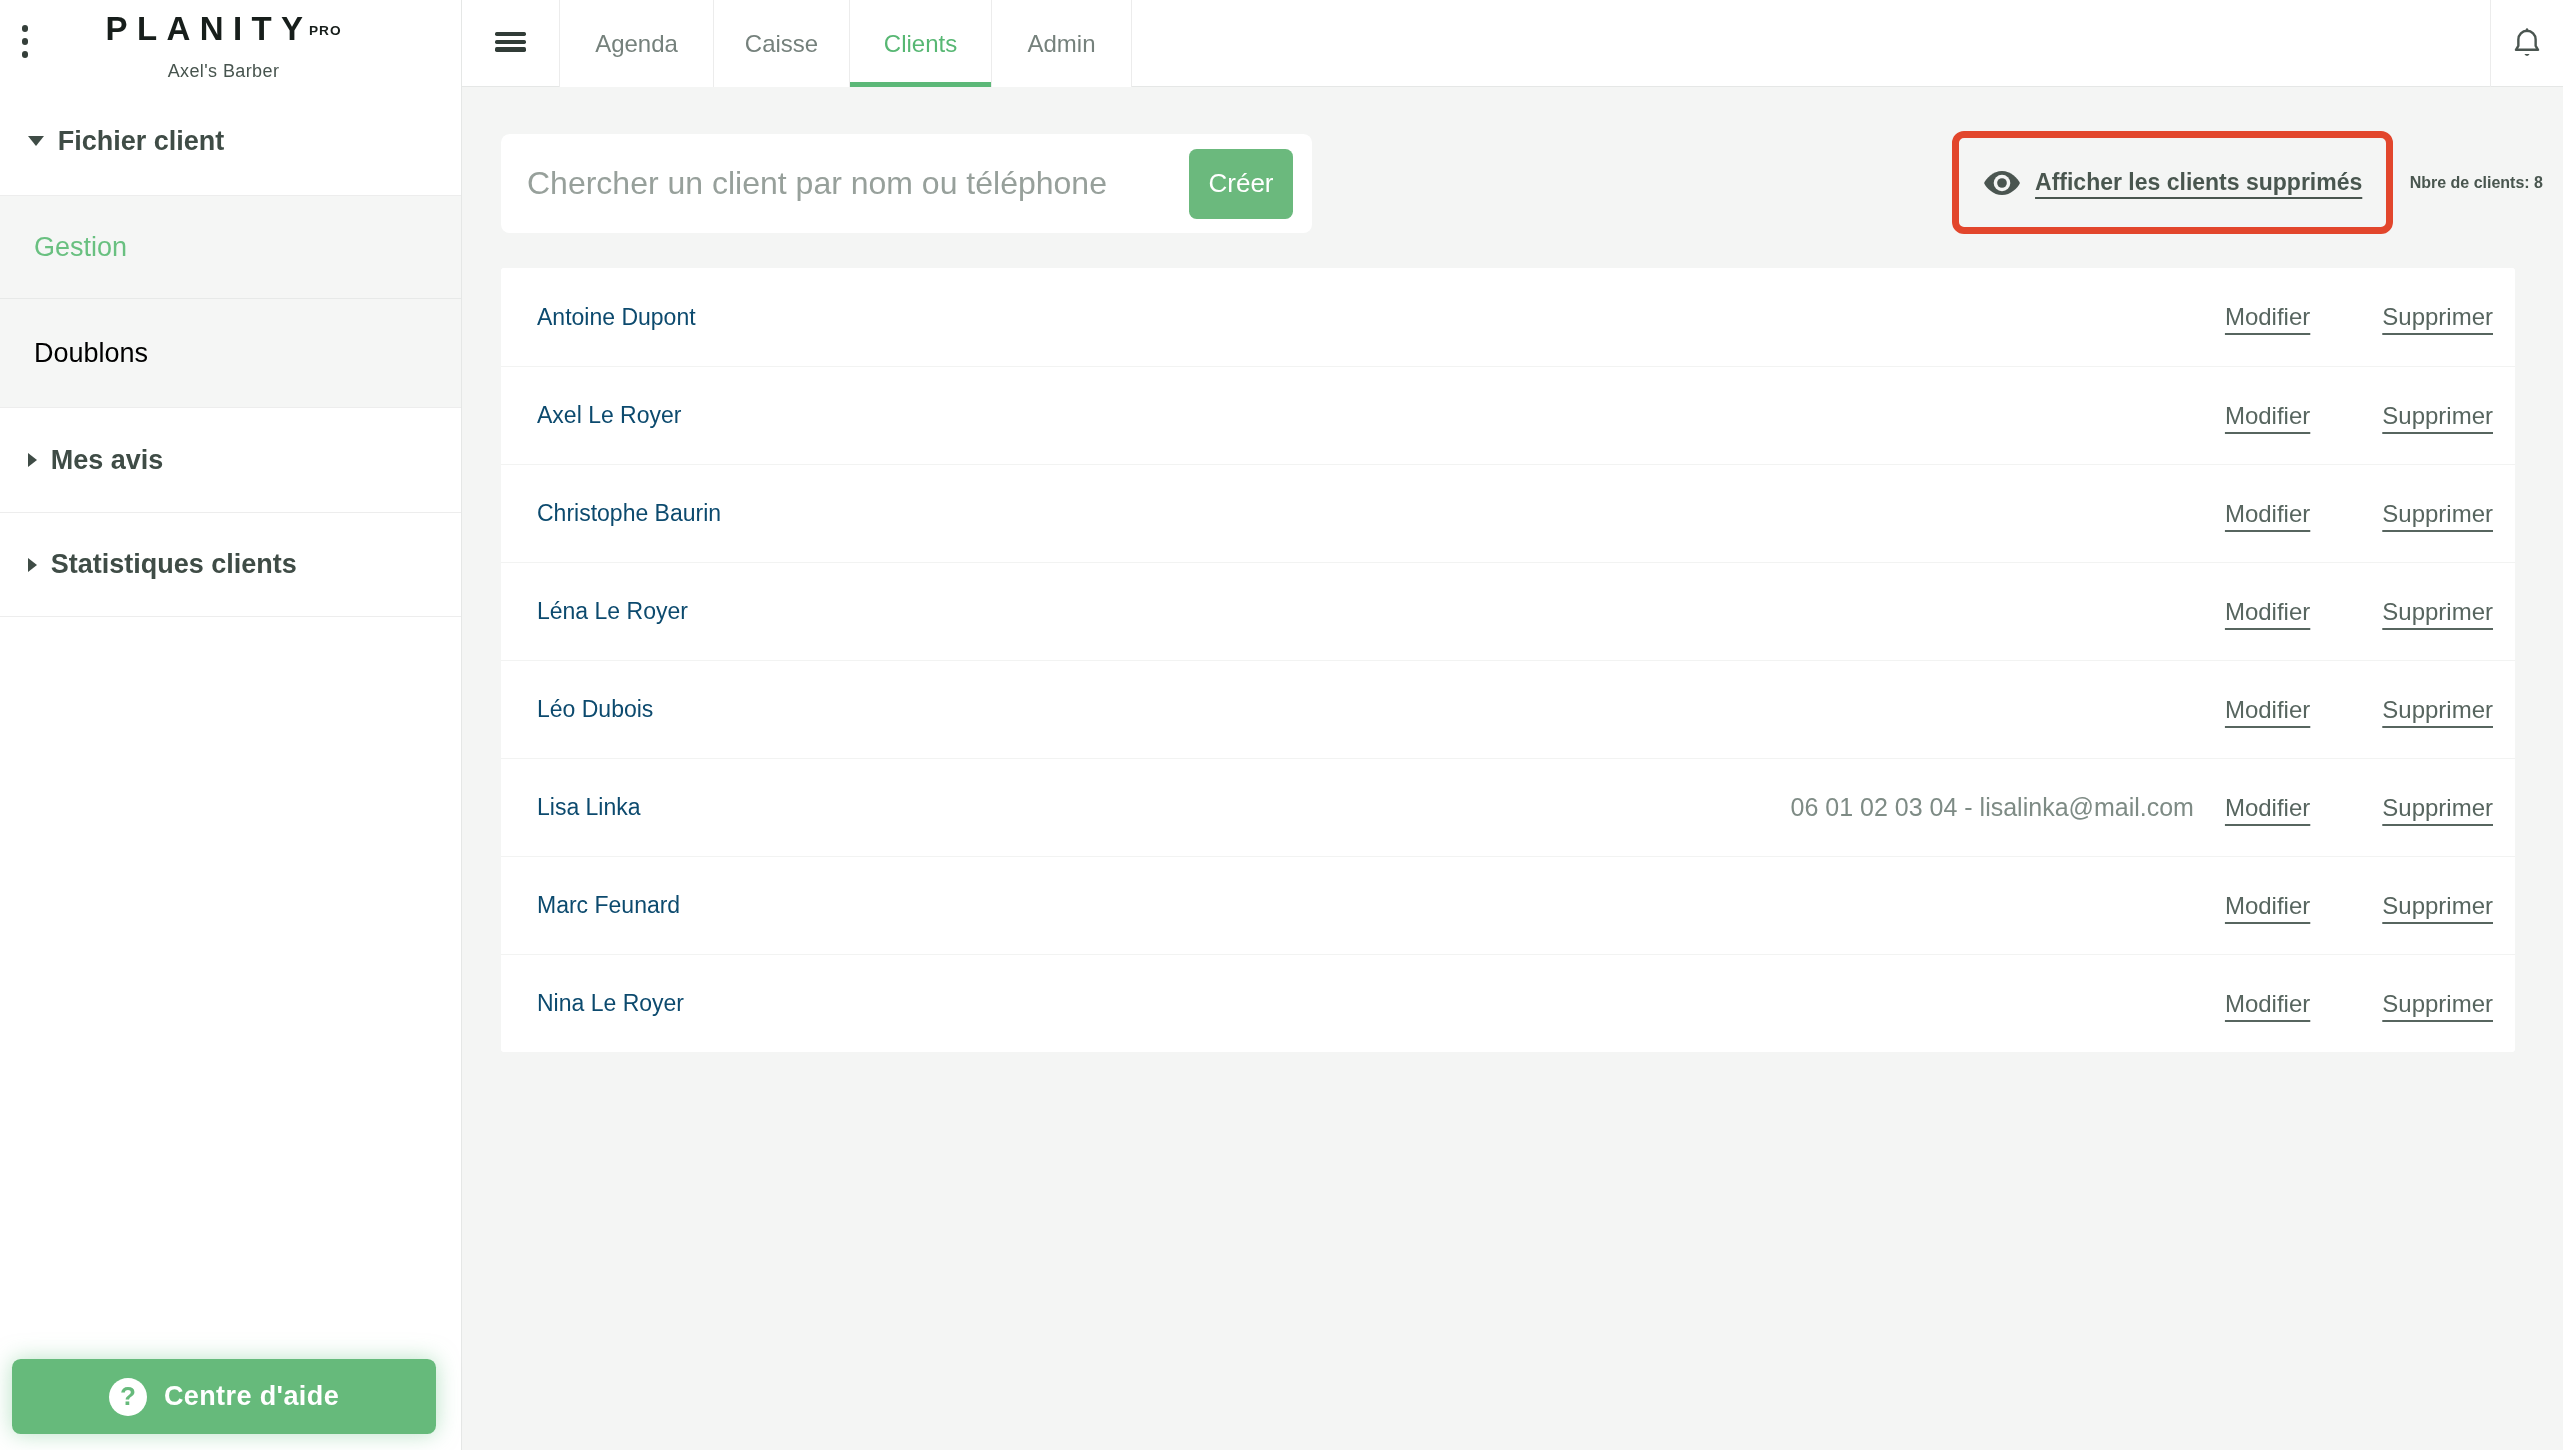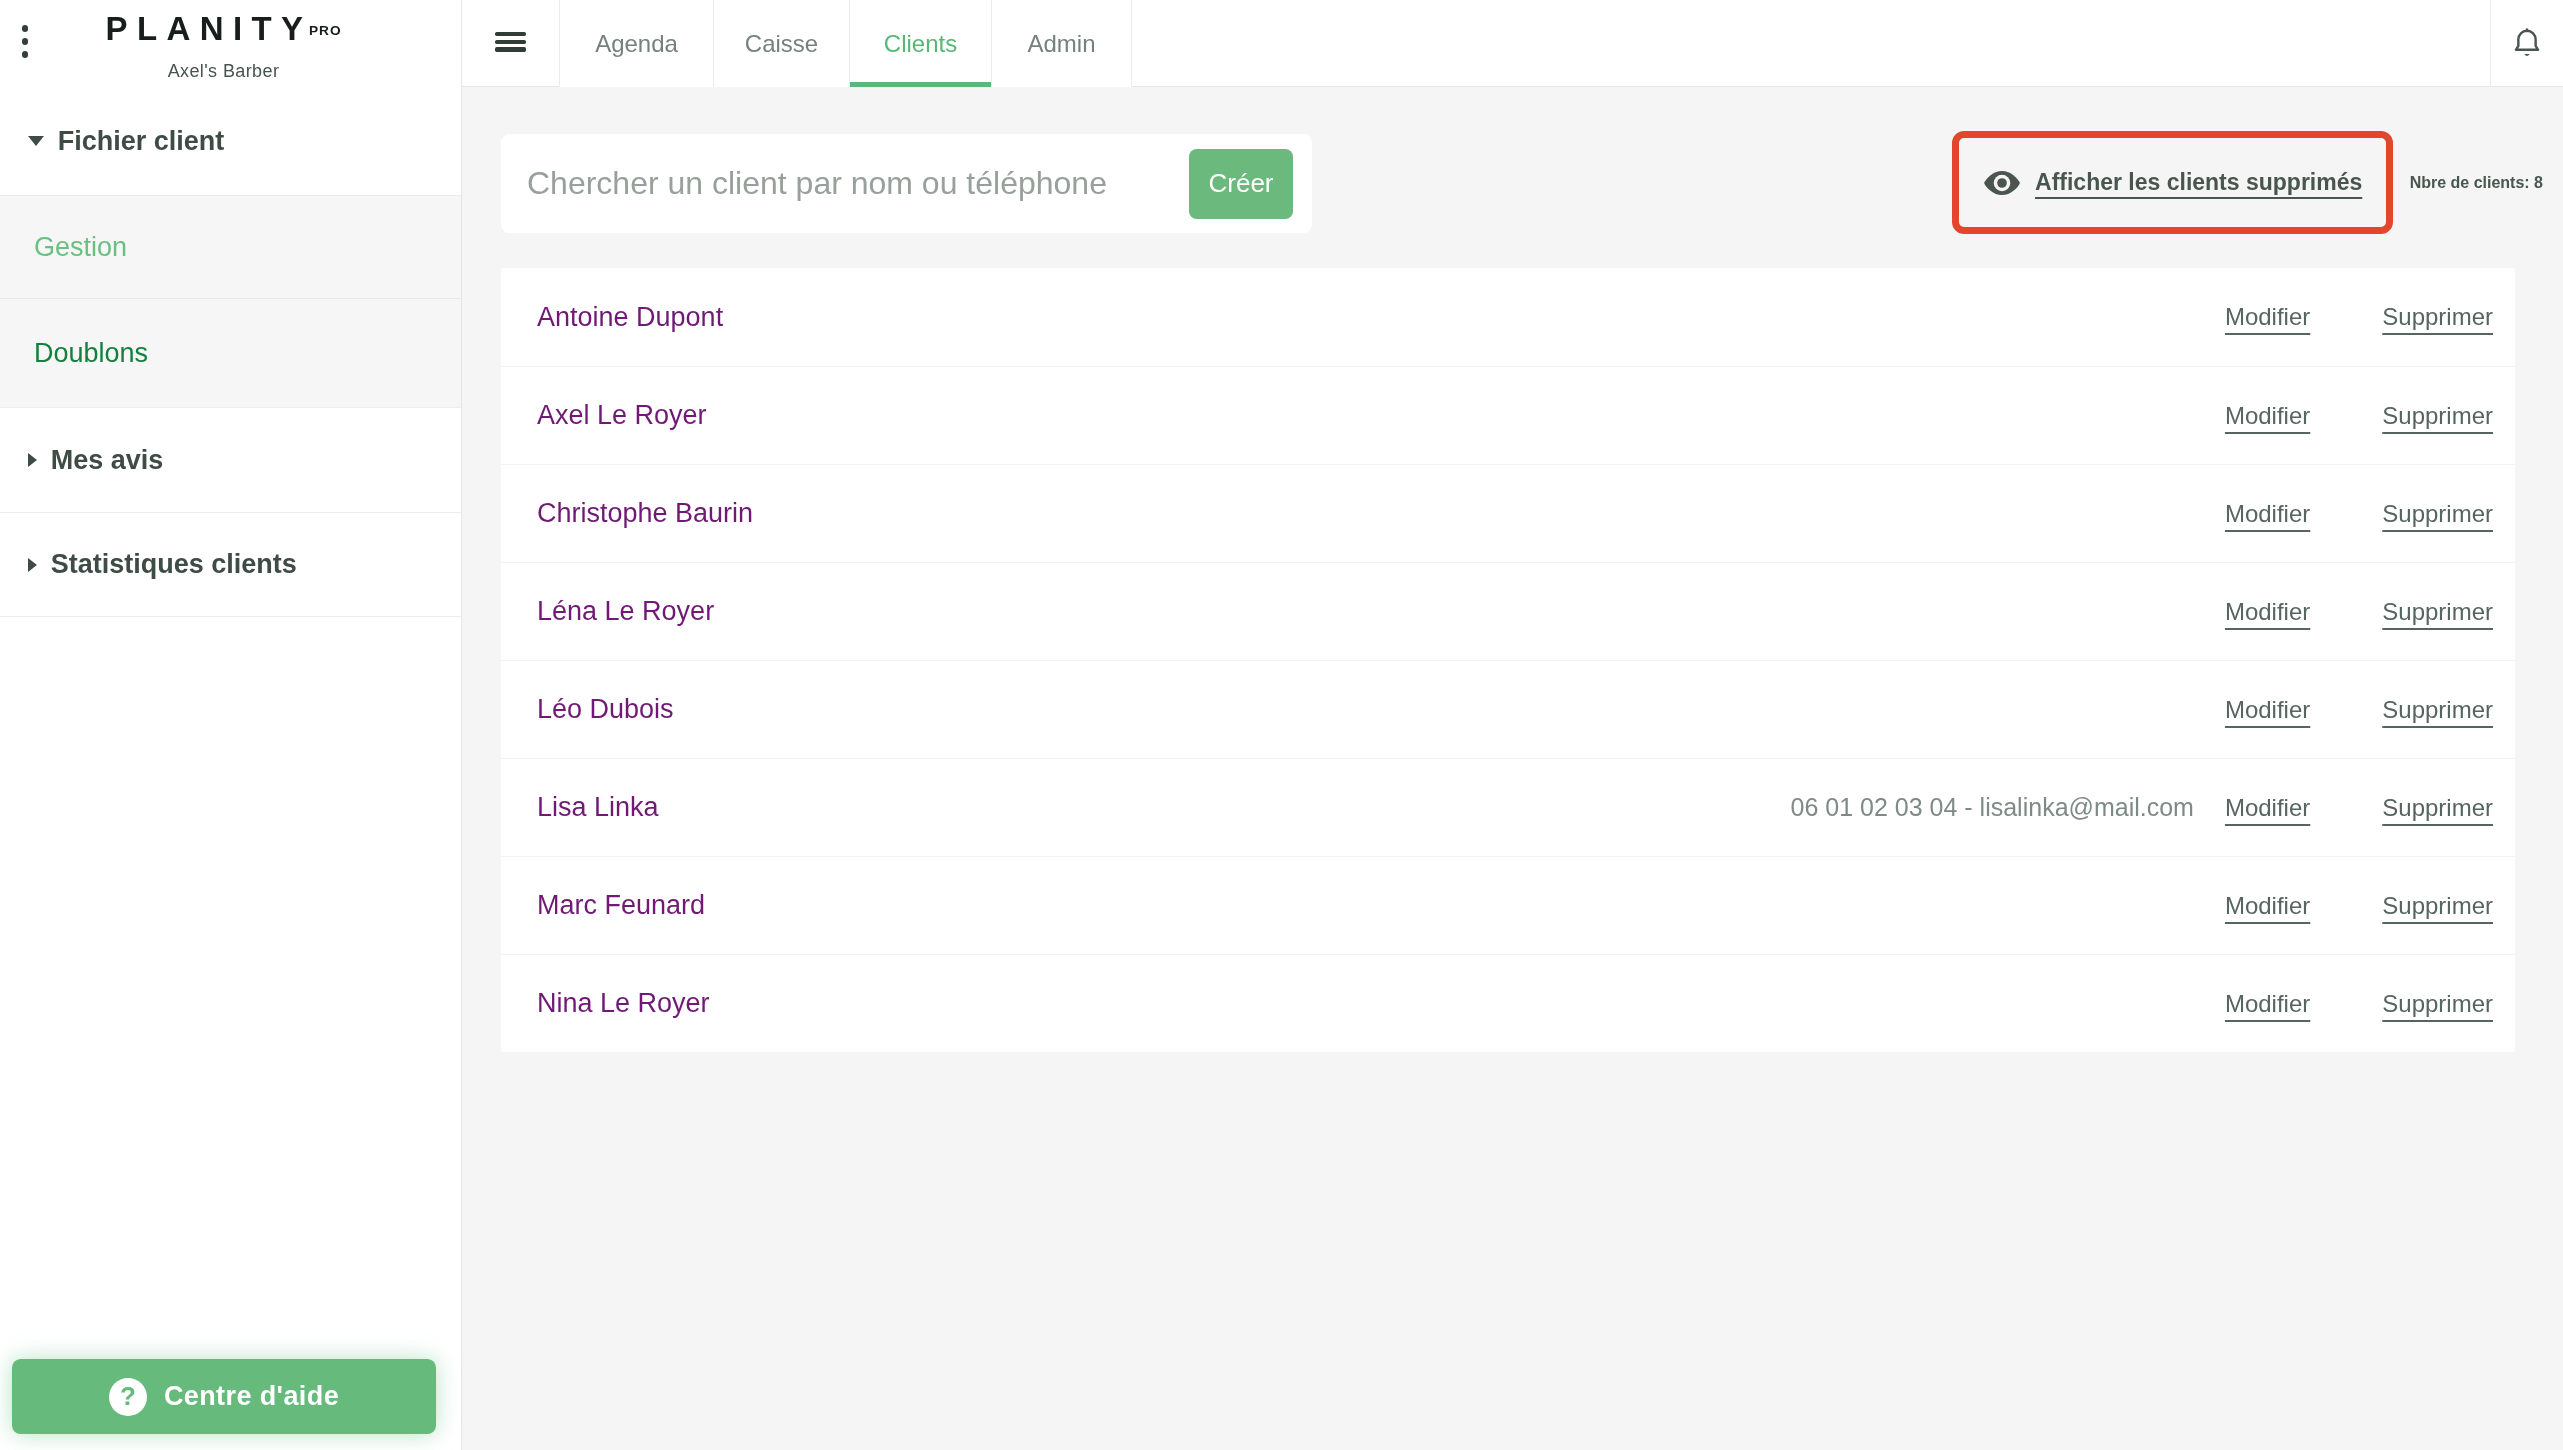--- a/index.html
+++ b/index.html
@@ -48,21 +48,21 @@
   
   .sidebar {
     position: absolute; left: 0; top: 87px; width: 462px; bottom: 0;
     background: #fff; border-right: 0.9px solid #e5e7e6; z-index: 4;
   }
   .side-item { display: flex; align-items: center; cursor: pointer; }
   .sec-head { padding-left: 28px; border-bottom: 0.9px solid #ededed; font-weight: 700; font-size: 27px; color: #3f4c46; }
   .sec-fichier { height: 109px; }
   .sub-item { padding-left: 34px; font-size: 27px; background: #f5f6f5; }
   .sub-gestion { height: 103px; color: #69c080; border-bottom: 0.9px solid #e7e9e8; }
-  .sub-doublons { height: 109px; color: #15803d; border-bottom: 0.9px solid #ededed; }
+  .sub-doublons { height: 109px; color: #000000; border-bottom: 0.9px solid #ededed; }
   .sec-avis { height: 105px; }
   .sec-stats { height: 104px; }
   .caret-down { width: 0; height: 0; border-left: 8.6px solid transparent; border-right: 8.6px solid transparent; border-top: 10.3px solid #3f4c46; margin-right: 13.7px; }
   .caret-right { width: 0; height: 0; border-top: 7.7px solid transparent; border-bottom: 7.7px solid transparent; border-left: 9.4px solid #3f4c46; margin-right: 13.7px; }
 
   .help-btn {
     position: absolute; left: 12px; bottom: 17px; width: 424px; height: 75px;
     background: #66ba7b; border-radius: 8.6px; border: none; cursor: pointer;
     display: flex; align-items: center; justify-content: center; gap: 17px;
     box-shadow: 0 0 22px rgba(125, 203, 150, 0.55);
@@ -110,21 +110,21 @@
 
   .list-card {
     position: absolute; left: 39px; top: 181px; width: 2014px;
     background: #fff; border-radius: 3.4px; overflow: hidden;
   }
   .client-row {
     height: 98px; display: flex; align-items: center;
     padding-left: 36px; padding-right: 22px; background: #fff;
   }
   .client-row + .client-row { border-top: 1.7px solid #f2f3f2; }
-  .client-name { font-size: 27px; color: #701a75; flex: 1; }
+  .client-name { font-size: 23px; color: #0c4a6e; flex: 1; }
   .client-contact { font-size: 25px; color: #7e8b85; margin-right: 31px; white-space: nowrap; }
   .row-actions { display: flex; gap: 72px; }
   .row-link {
     font-size: 24px; color: #57655f; cursor: pointer; white-space: nowrap;
     text-decoration: underline; text-underline-offset: 7.7px; text-decoration-thickness: 1.7px;
   }
 </style>
 </head>
 <body>
 

